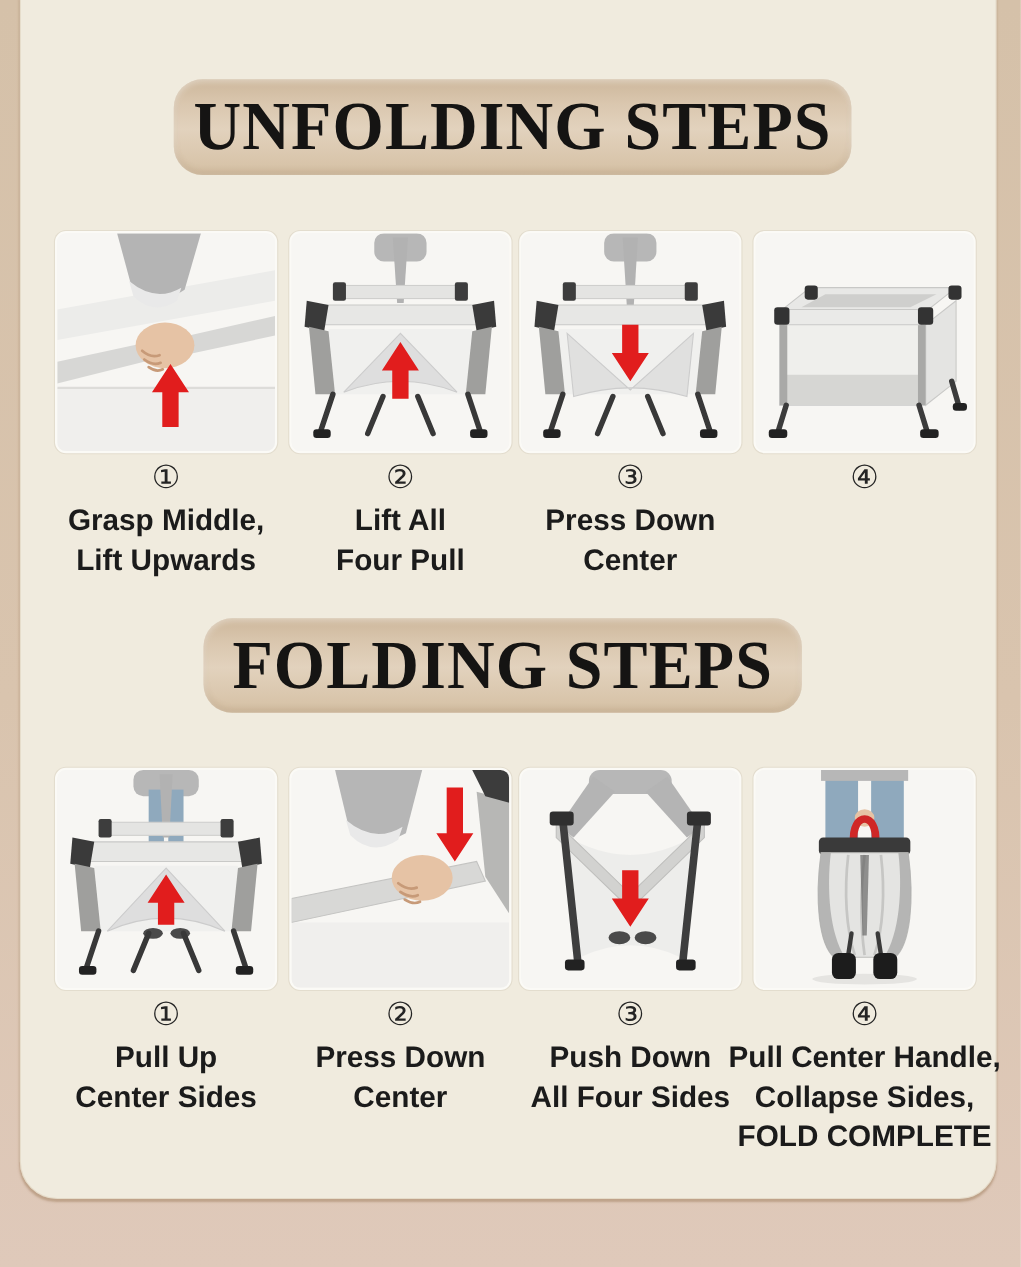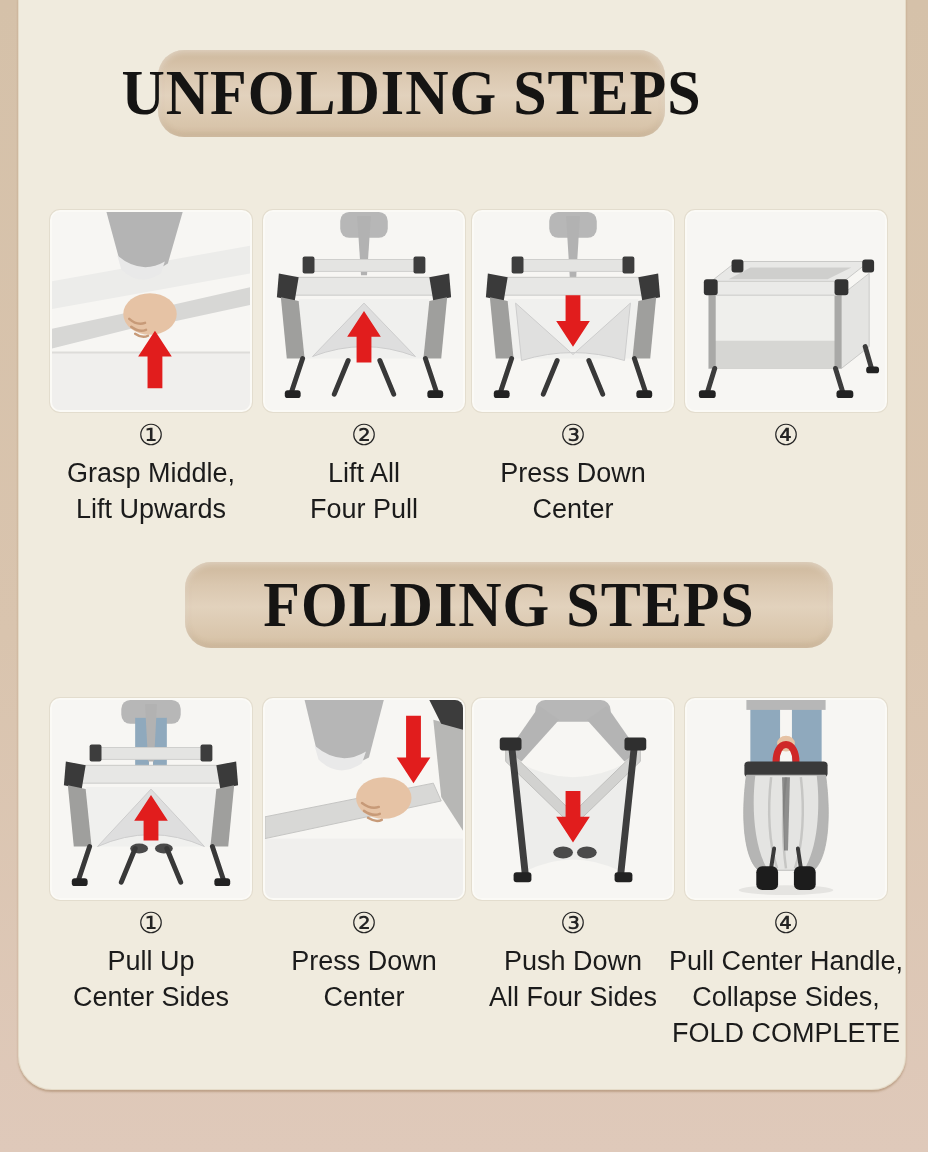--- a/index.html
+++ b/index.html
@@ -18,36 +18,36 @@
     position:absolute;display:flex;align-items:center;justify-content:center;
     border-radius:26px;
     background:linear-gradient(180deg,#cdb79b 0%,#dac7af 26%,#e2d2bd 52%,#d5c0a4 100%);
     box-shadow:inset 0 2px 6px rgba(255,255,255,.45), inset 0 -3px 6px rgba(135,105,70,.22);
   }
   .banner-title{
     font-family:"Liberation Serif","DejaVu Serif",serif;
     font-size:60px;font-weight:600;color:#151413;letter-spacing:1px;white-space:nowrap;
     transform:scaleY(1.04);
   }
-  .banner-unfold{left:158px;top:50px;width:507px;height:87px;}
-  .banner-fold{left:185px;top:562px;width:648px;height:86px;}
+  .banner-unfold{left:158px;top:72px;width:616px;height:87px;}
+  .banner-fold{left:185px;top:562px;width:544px;height:86px;}
   .fig{position:absolute;width:202px;}
   .photo{
     width:202px;height:202px;border-radius:10px;overflow:hidden;
     background:#f6f5f2;border:2px solid #fbfaf6;box-sizing:border-box;
     box-shadow:0 0 0 1px rgba(120,100,70,.10);
   }
   .photo svg{display:block;width:100%;height:100%;}
   .stepnum{
     margin-top:8px;text-align:center;font-size:29px;line-height:30px;
     color:#242424;font-weight:400;
   }
   .cap{
     position:relative;left:-39px;width:280px;margin-top:5px;
-    text-align:center;font-size:27px;line-height:36px;font-weight:400;
+    text-align:center;font-size:27px;line-height:36px;font-weight:700;
     color:#1b1b1b;white-space:pre-line;
   }
   
   .c1{left:50px;}  .c2{left:263px;} .c3{left:472px;} .c4{left:685px;}
   .r1{top:210px;}  .r2{top:698px;}
 </style>
 </head>
 <body>
 
 <div class="panel"></div>

